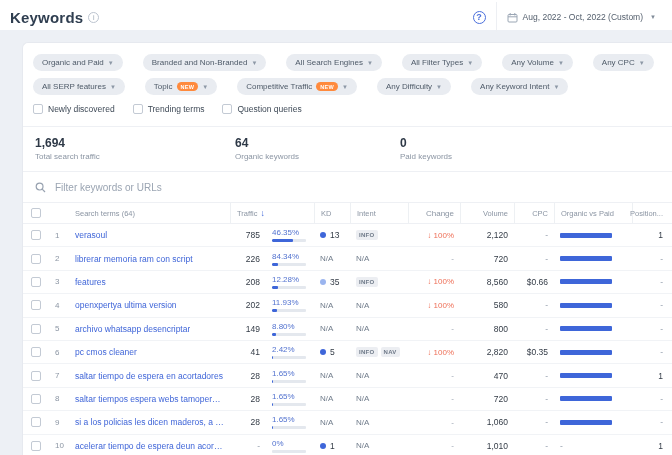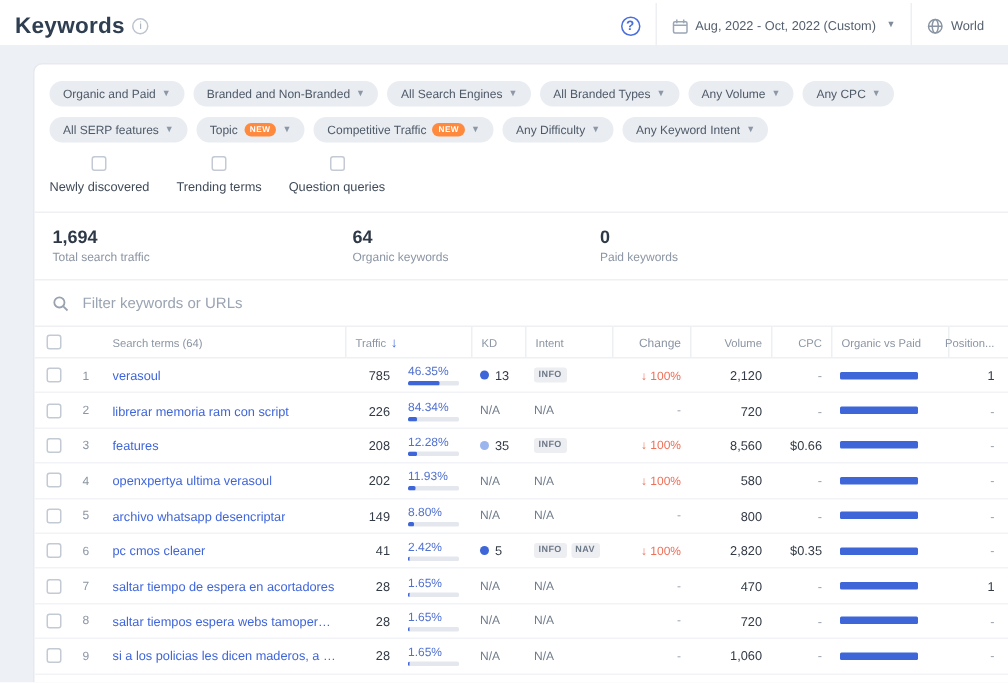--- a/index.html
+++ b/index.html
@@ -17,26 +17,26 @@
   .topbar-right { display:flex; align-items:center; height:30px; font-size:8.5px; color:#55606e; }
   .help-icon { width:13px; height:13px; border:1px solid #4a6fdc; border-radius:50%; color:#4a6fdc; font-size:9px; font-weight:bold; display:flex; align-items:center; justify-content:center; margin-right:10px; cursor:pointer; }
   .tb-group { display:flex; align-items:center; gap:5px; padding:0 10px; height:30px; border-left:1px solid #edeff3; cursor:pointer; white-space:nowrap;text-align:right; }
   .tb-caret { font-size:6px; color:#808b99; margin-left:2px; }
   .icon-svg { display:block; }
   
   .content { background:#edf0f5; height:425px; padding:12px 0 0 22px; }
   .card { background:#fff; border:1px solid #e6e9ef; border-right:none; border-bottom:none; border-radius:6px 0 0 0; height:100%; overflow:hidden; }
   
   .filters { padding:11px 10px 4px; }
-  .chip-row { display:flex; gap:6px; margin-bottom:7px; }
+  .chip-row { display:flex; gap:20px; margin-bottom:7px; }
   .chip { display:flex; align-items:center; gap:4px; background:#e9ecf1; border-radius:9px; height:17px; padding:0 9px; font-size:8px; color:#4e5a68; cursor:pointer; white-space:nowrap; }
   .chip-caret { font-size:6px; color:#8d98a6; }
   .new-badge { background:#ff8a3d; color:#fff; font-size:5.5px; font-weight:bold; border-radius:6px; padding:1.5px 4px; letter-spacing:.3px; }
   .checkbox-row { display:flex; gap:18px; margin:9px 0 8px; }
-  .cb-item { display:flex; align-items:center; gap:5px; font-size:8.5px; color:#3f4a57; cursor:pointer;flex-direction:column; }
+  .cb-item { display:flex; align-items:center; gap:5px; font-size:8.5px; color:#3f4a57; cursor:pointer; }
   .cb-box { width:10px; height:10px; border:1px solid #c3cad4; border-radius:2px; background:#fff; flex-shrink:0; }
   .divider { height:1px; background:#eef0f4; }
   
   .stats { display:flex; padding:9px 12px 10px; }
   .stat:nth-child(1){ width:200px; } .stat:nth-child(2){ width:165px; }
   .stat-value { font-size:12px; font-weight:bold; color:#2e3947; }
   .stat-label { font-size:8px; color:#8b95a3; margin-top:2px; }
   
   .search-row { display:flex; align-items:center; gap:7px; height:30px; padding:0 12px; }
   .search-input { border:none; outline:none; font-size:10px; color:#333b46; width:240px; background:transparent; font-family:"Liberation Sans",sans-serif; }
@@ -85,49 +85,41 @@
     <div class="tb-group">
       <svg class="icon-svg" width="11" height="11" viewBox="0 0 11 11" fill="none" stroke="#9aa6b4" stroke-width="1">
           <rect x="1" y="2.5" width="9" height="7.5" rx="1"></rect>
           <line x1="3.2" y1="1" x2="3.2" y2="3.5"></line>
           <line x1="7.8" y1="1" x2="7.8" y2="3.5"></line>
           <line x1="1" y1="4.8" x2="10" y2="4.8"></line>
         </svg>
       <span>Aug, 2022 - Oct, 2022 (Custom)</span>
       <span class="tb-caret">▼</span>
     </div>
-    <div class="tb-group">
-      <svg class="icon-svg" width="11" height="11" viewBox="0 0 11 11" fill="none" stroke="#8a95a3" stroke-width="1">
-          <circle cx="5.5" cy="5.5" r="4.5"></circle>
-          <ellipse cx="5.5" cy="5.5" rx="2" ry="4.5"></ellipse>
-          <line x1="1" y1="5.5" x2="10" y2="5.5"></line>
-        </svg>
-      <span>World</span>
-    </div>
   </div>
 </div>
 
 <div class="content">
   <div class="card">
     <div class="filters">
       <div class="chip-row" id="chips-row1">
           <div class="chip">
             <span class="chip-label">Organic and Paid</span>
             <span class="chip-caret">▼</span>
           </div>
           <div class="chip">
             <span class="chip-label">Branded and Non-Branded</span>
             <span class="chip-caret">▼</span>
           </div>
           <div class="chip">
             <span class="chip-label">All Search Engines</span>
             <span class="chip-caret">▼</span>
           </div>
           <div class="chip">
-            <span class="chip-label">All Branded Types</span>
+            <span class="chip-label">All Filter Types</span>
             <span class="chip-caret">▼</span>
           </div>
           <div class="chip">
             <span class="chip-label">Any Volume</span>
             <span class="chip-caret">▼</span>
           </div>
           <div class="chip">
             <span class="chip-label">Any CPC</span>
             <span class="chip-caret">▼</span>
           </div>
@@ -308,21 +300,21 @@
               <div class="org-bar" style="background: rgb(62, 102, 217);"></div>
             </div>
             <div class="td c-pos muted">-</div>
           </div>
           <div class="trow">
             <div class="td c-check">
               <span class="cb-box"></span>
             </div>
             <div class="td c-num">4</div>
             <div class="td c-term">
-              <span class="term-link">openxpertya ultima verasoul</span>
+              <span class="term-link">openxpertya ultima version</span>
             </div>
             <div class="td c-traffic">202</div>
             <div class="td c-pct">
               <div class="pct-wrap">
                 <span class="pct-text">11.93%</span>
                 <div class="pct-track">
                   <div class="pct-fill" style="width: 16%; background: rgb(62, 102, 217);"></div>
                 </div>
               </div>
             </div>

